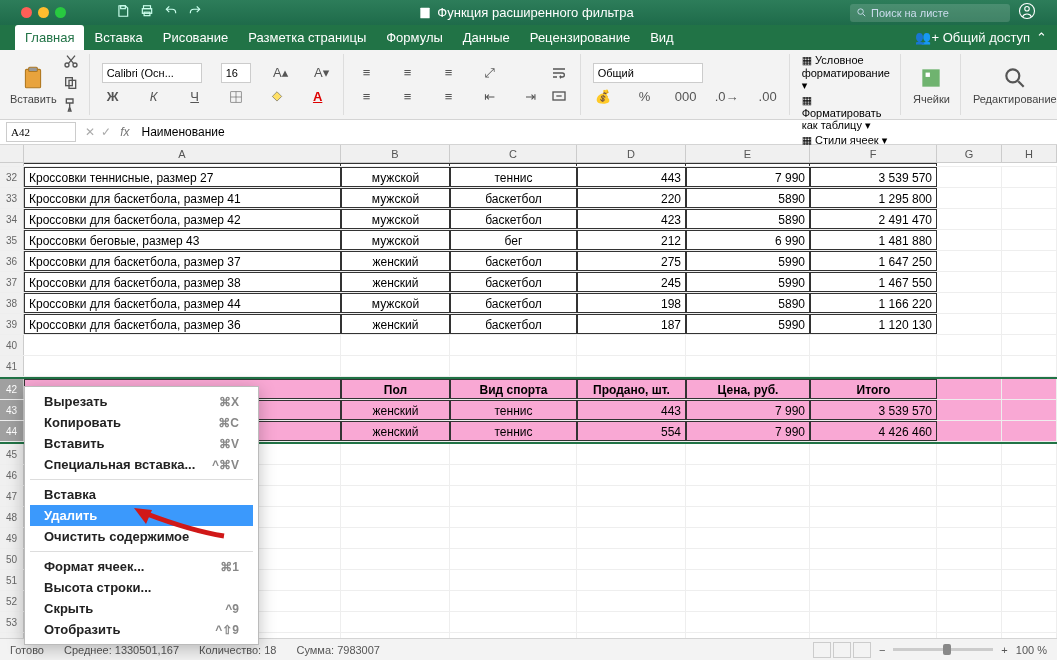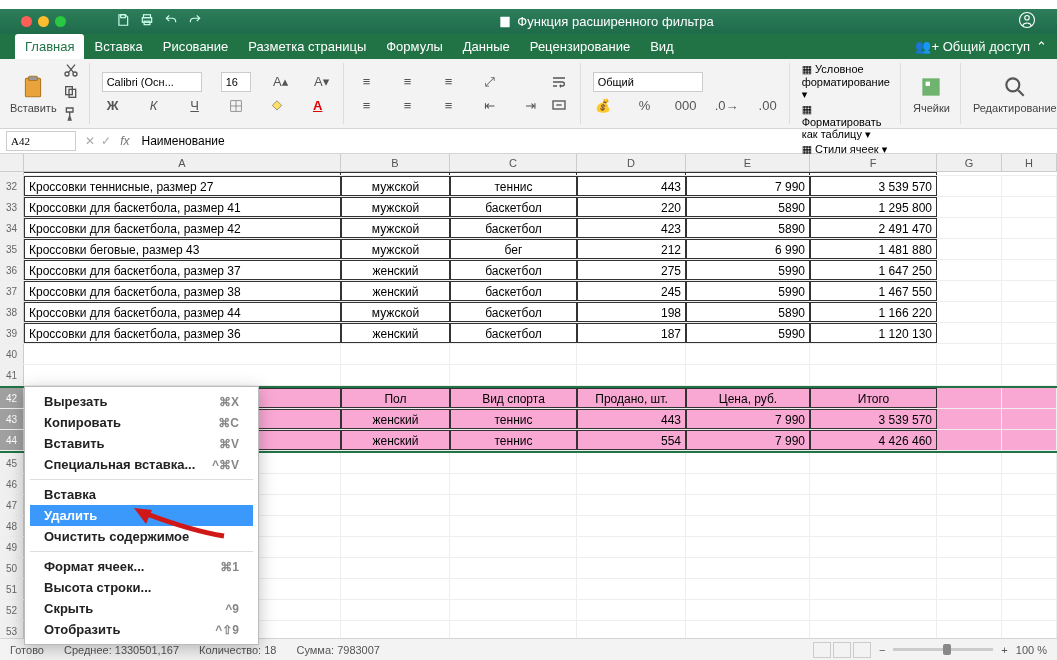--- a/index.html
+++ b/index.html
@@ -1,19 +1,19 @@
 <!DOCTYPE html>
 <html><head>
 <meta charset="utf-8">
 <style>
 * { box-sizing: border-box; margin: 0; padding: 0; font-family: -apple-system, "Helvetica Neue", Arial, sans-serif; }
 body { width: 1057px; height: 660px; background: #fff; font-size: 12px; overflow: hidden; position: relative; }
 
 
-.titlebar { height: 25px; background: linear-gradient(#2d7d5a, #1e6b4a); display: flex; align-items: center; color: #fff; padding: 0 21px; margin-top: 9px; }
+.titlebar { height: 25px; background: linear-gradient(#2d7d5a, #1e6b4a); display: flex; align-items: center; color: #fff; padding: 0 21px; }
 .traffic { display: flex; gap: 6px; margin-right: 10px; }
 .traffic span { width: 11px; height: 11px; border-radius: 50%; display: inline-block; }
 .tl-r { background: #ff5f57; } .tl-y { background: #ffbd2e; } .tl-g { background: #28c940; }
 .qat { display: flex; gap: 10px; margin-left: 40px; color: #cfe; }
 .qat svg { width: 14px; height: 14px; }
 .title-center { flex: 1; text-align: center; font-size: 13px; display: flex; align-items: center; justify-content: center; gap: 5px; }
 .searchbox { width: 160px; height: 18px; background: rgba(255,255,255,.15); border-radius: 3px; display: flex; align-items: center; padding: 0 6px; color: #cde; font-size: 11px; gap: 4px; }
 .user-ic { margin-left: 8px; }
 
 
@@ -47,21 +47,21 @@
 .rowhdr-corner { width: 24px; border-right: 1px solid #ccc; background: #f0f0f0; }
 .colhdr { border-right: 1px solid #ccc; text-align: center; font-size: 11px; color: #555; line-height: 18px; background: #f0f0f0; }
 .col-A { width: 317px; } .col-B { width: 109px; } .col-C { width: 127px; } .col-D { width: 109px; } .col-E { width: 124px; } .col-F { width: 127px; } .col-G { width: 65px; } .col-H { width: 55px; }
 
 .rows { }
 .row { display: flex; height: 21px; border-bottom: 1px solid #eee; }
 .rownum { width: 24px; background: #f0f0f0; border-right: 1px solid #ccc; text-align: center; font-size: 10px; color: #666; line-height: 21px; }
 .cell { border-right: 1px solid #eee; padding: 0 4px; line-height: 21px; font-size: 12px; overflow: hidden; white-space: nowrap; }
 .row.sel { background: #f9a8d4; }
 .row.sel .rownum { background: #a0a0a0; color: #fff; }
-.row.header-row .cell { font-weight: 400; text-align: center; background: inherit; border: 1px solid #333; }
+.row.header-row .cell { font-weight: 700; text-align: center; background: inherit; border: 1px solid #333; }
 .row.data-row .cell { border: 1px solid #333; }
 .cell.center { text-align: center; }
 .cell.right { text-align: right; }
 
 
 .ctxmenu { position: absolute; left: 24px; top: 386px; width: 235px; background: #fff; border: 1px solid #bbb; box-shadow: 0 4px 16px rgba(0,0,0,.25); padding: 4px 5px; z-index: 100; font-size: 13px; font-weight: bold; }
 .ctxitem { padding: 3px 14px; display: flex; justify-content: space-between; align-items: center; color: #222; }
 .ctxitem:hover, .ctxitem.hl { background: #3b99fc; color: #fff; }
 .ctxsep { height: 1px; background: #ddd; margin: 4px 0; }
 .ctx-sc { color: #888; font-size: 12px; }
@@ -109,20 +109,27 @@
           <path d="M15 14l5-5-5-5"></path>
           <path d="M20 9H10a6 6 0 00-6 6v1"></path>
         </svg></span>
   </div>
   <div class="title-center">
     <svg width="14" height="14" viewBox="0 0 24 24" fill="#fff">
         <rect x="4" y="3" width="16" height="18" rx="1"></rect>
       </svg>
     <span>Функция расширенного фильтра</span>
   </div>
+  <div class="searchbox">
+    <svg width="11" height="11" viewBox="0 0 24 24" fill="none" stroke="currentColor" stroke-width="2">
+        <circle cx="10" cy="10" r="6"></circle>
+        <path d="M20 20l-5-5"></path>
+      </svg>
+    <span>Поиск на листе</span>
+  </div>
   <span class="user-ic">
     <svg width="18" height="18" viewBox="0 0 24 24" fill="none" stroke="#fff" stroke-width="1.5">
         <circle cx="12" cy="12" r="10"></circle>
         <circle cx="12" cy="9" r="3"></circle>
         <path d="M6 20c1-3 4-4 6-4s5 1 6 4"></path>
       </svg>
   </span>
 </div>
 
 <div class="tabs">

